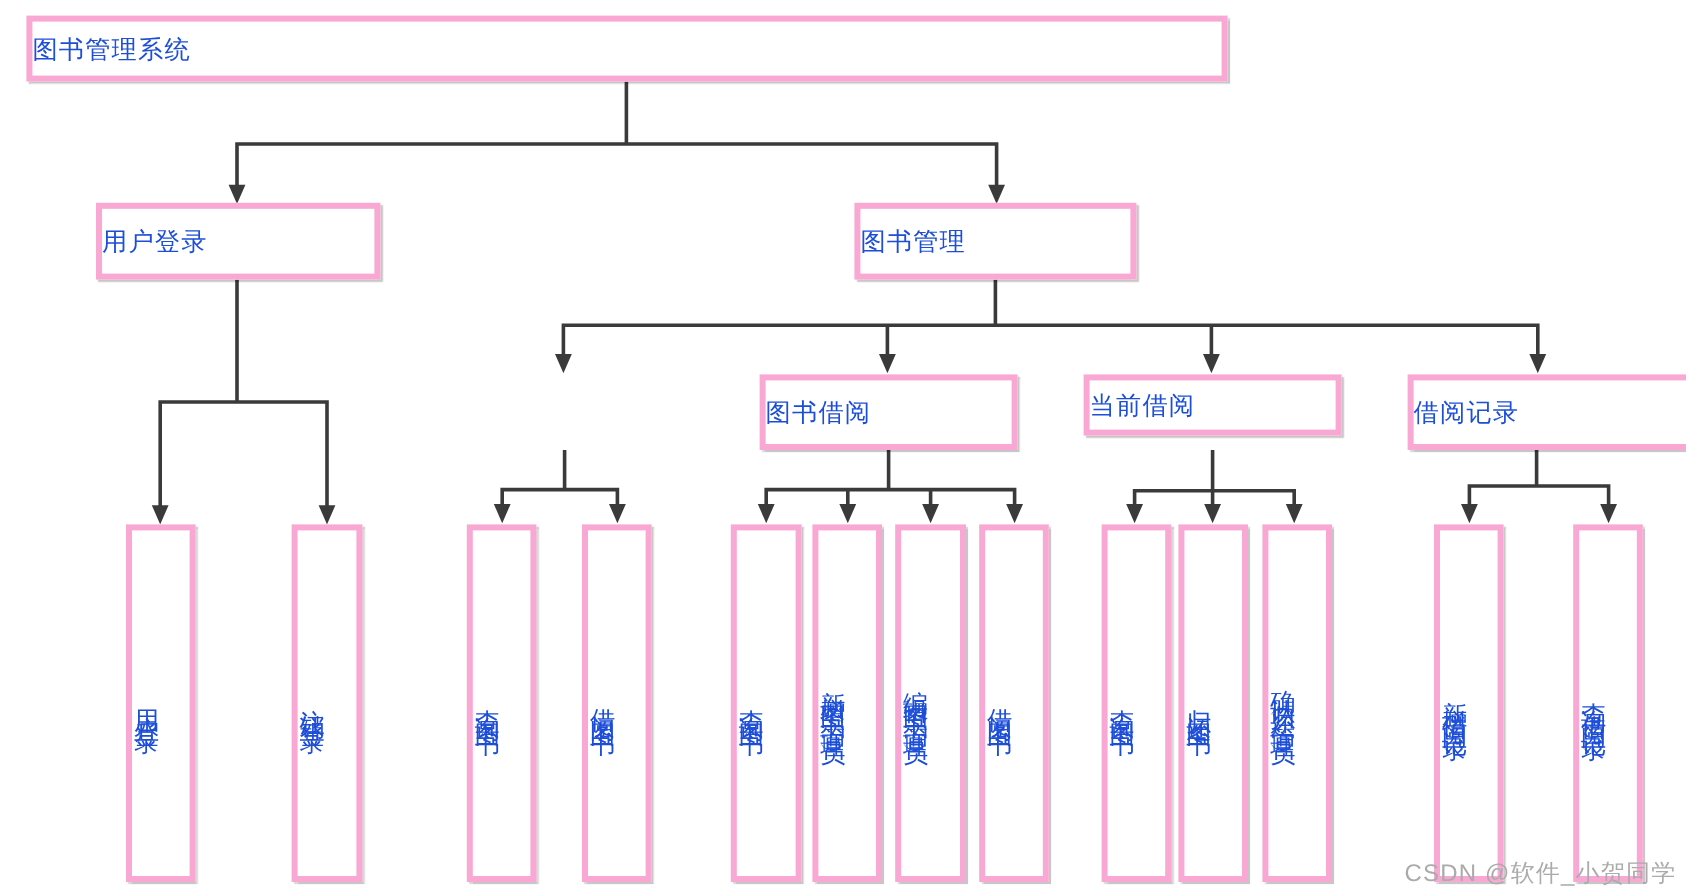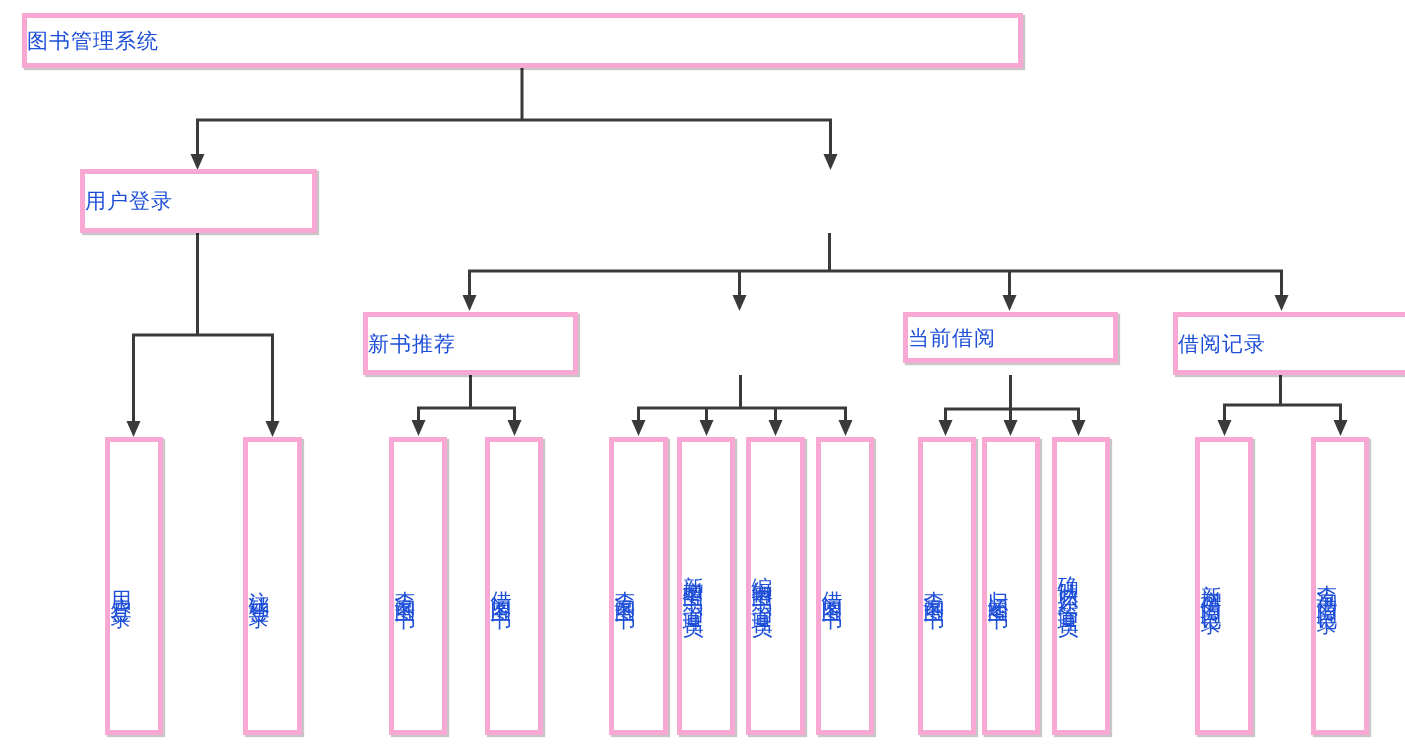--- a/index.html
+++ b/index.html
@@ -108,23 +108,26 @@
     </g>
   </svg>
 
   <div class="box" style="left:22px; top:13px; width:1001px; height:55px;">
     <span class="hlabel">图书管理系统</span>
   </div>
 
   <div class="box" style="left:80px; top:169px; width:237px; height:64px;">
     <span class="hlabel">用户登录</span>
   </div>
+  <div class="box" style="left:712px; top:169px; width:235px; height:64px;">
+    <span class="hlabel">图书管理</span>
+  </div>
 
-  <div class="box" style="left:363px; top:312px; width:215px; height:63px;">
-    <span class="hlabel">新书推荐</span>
+  <div class="box" style="left:633px; top:312px; width:215px; height:63px;">
+    <span class="hlabel">图书借阅</span>
   </div>
   <div class="box" style="left:903px; top:312px; width:215px; height:51px;">
     <span class="hlabel">当前借阅</span>
   </div>
   <div class="box" style="left:1173px; top:312px; width:248px; height:63px;">
     <span class="hlabel">借阅记录</span>
   </div>
 
   <div class="box leaf" style="left:105px; top:437px; width:58px; height:298px;">
     <span class="vlabel">用户登录</span>
@@ -163,14 +166,15 @@
     <span class="vlabel">确认归还（管理员）</span>
   </div>
 
   <div class="box leaf" style="left:1195px; top:437px; width:58px; height:298px;">
     <span class="vlabel">新增借阅记录</span>
   </div>
   <div class="box leaf" style="left:1311px; top:437px; width:58px; height:298px;">
     <span class="vlabel">查询借阅记录</span>
   </div>
 
+  <div class="watermark">CSDN @软件_小贺同学</div>
 
 </div>
 
 </body></html>

